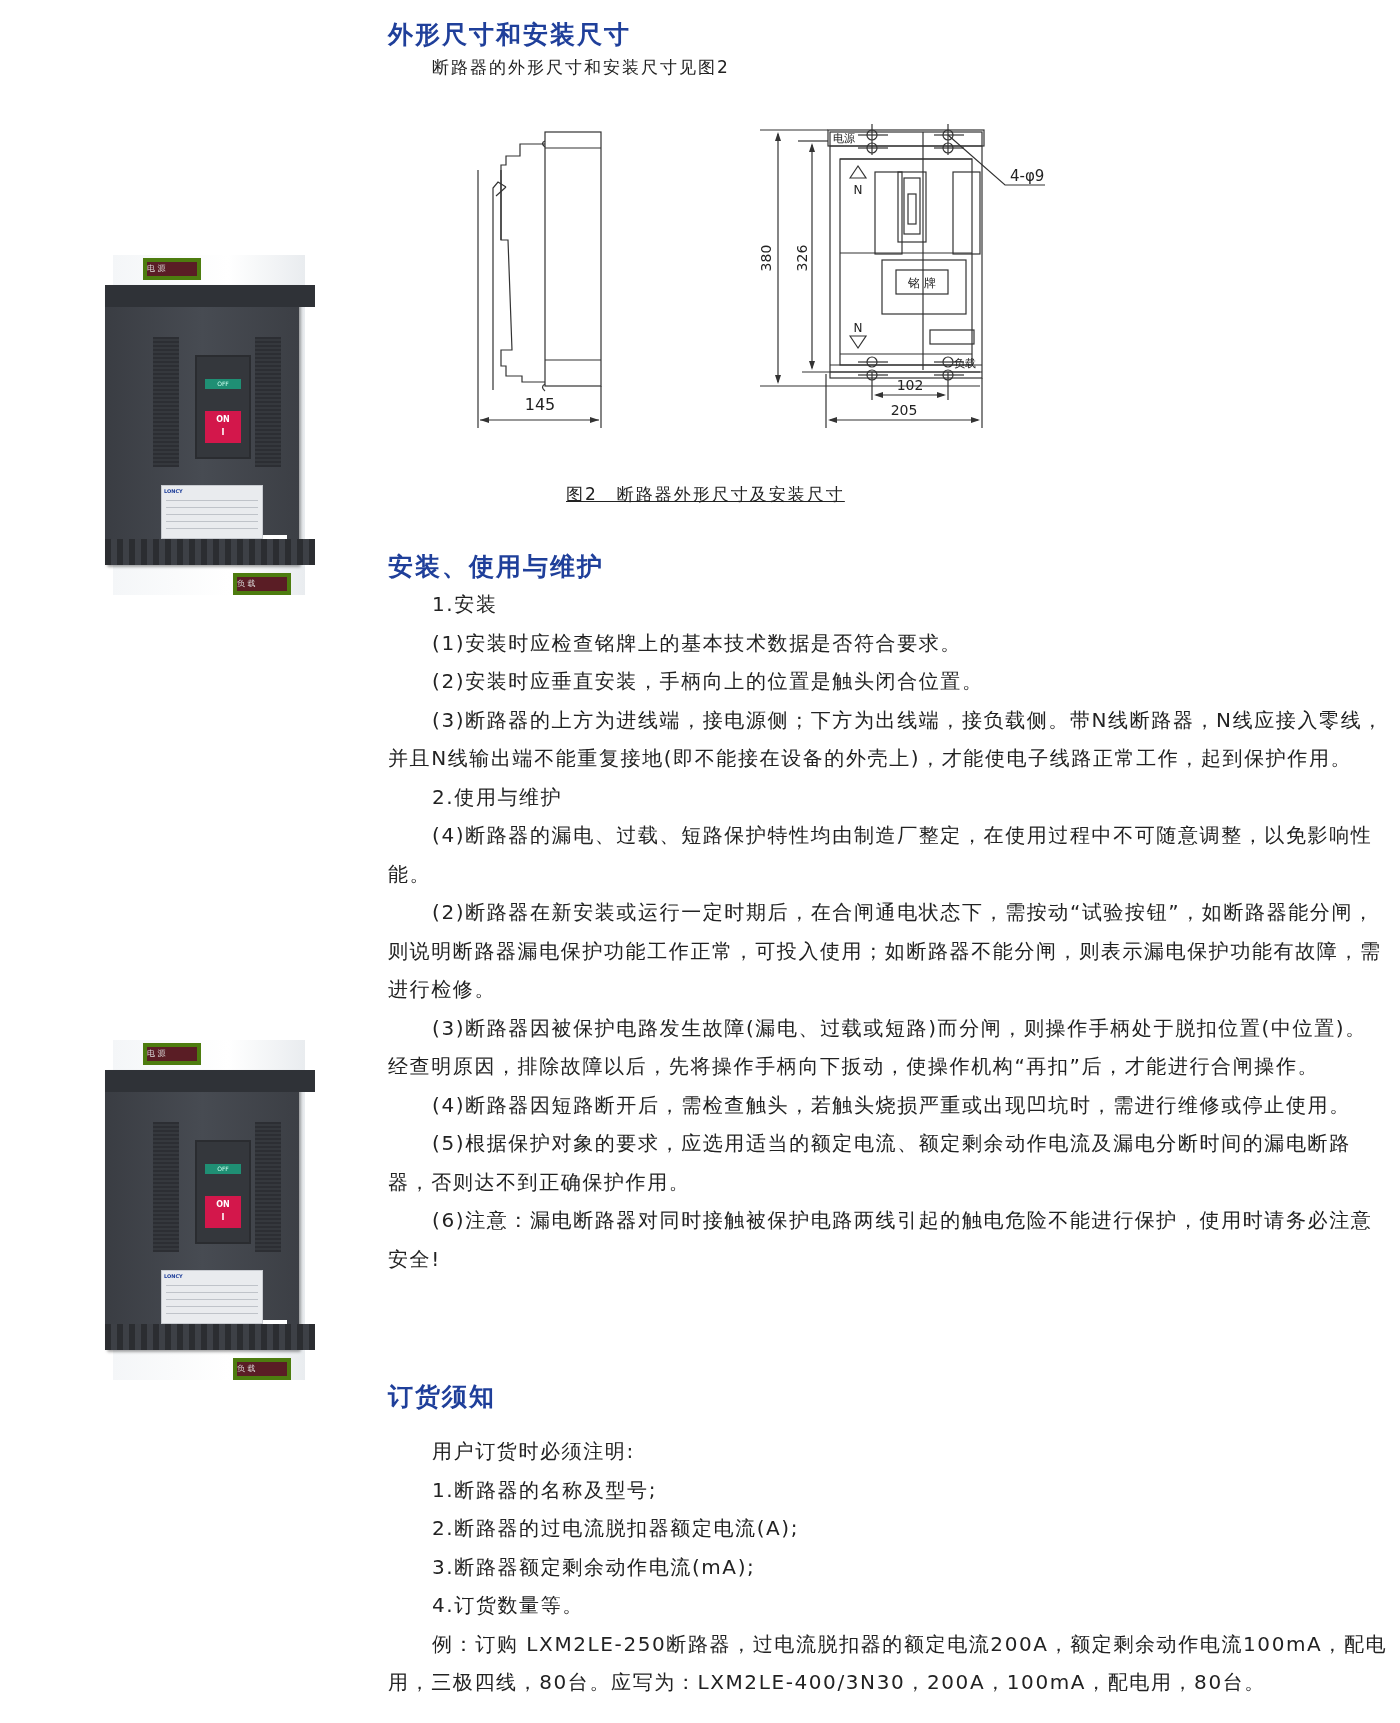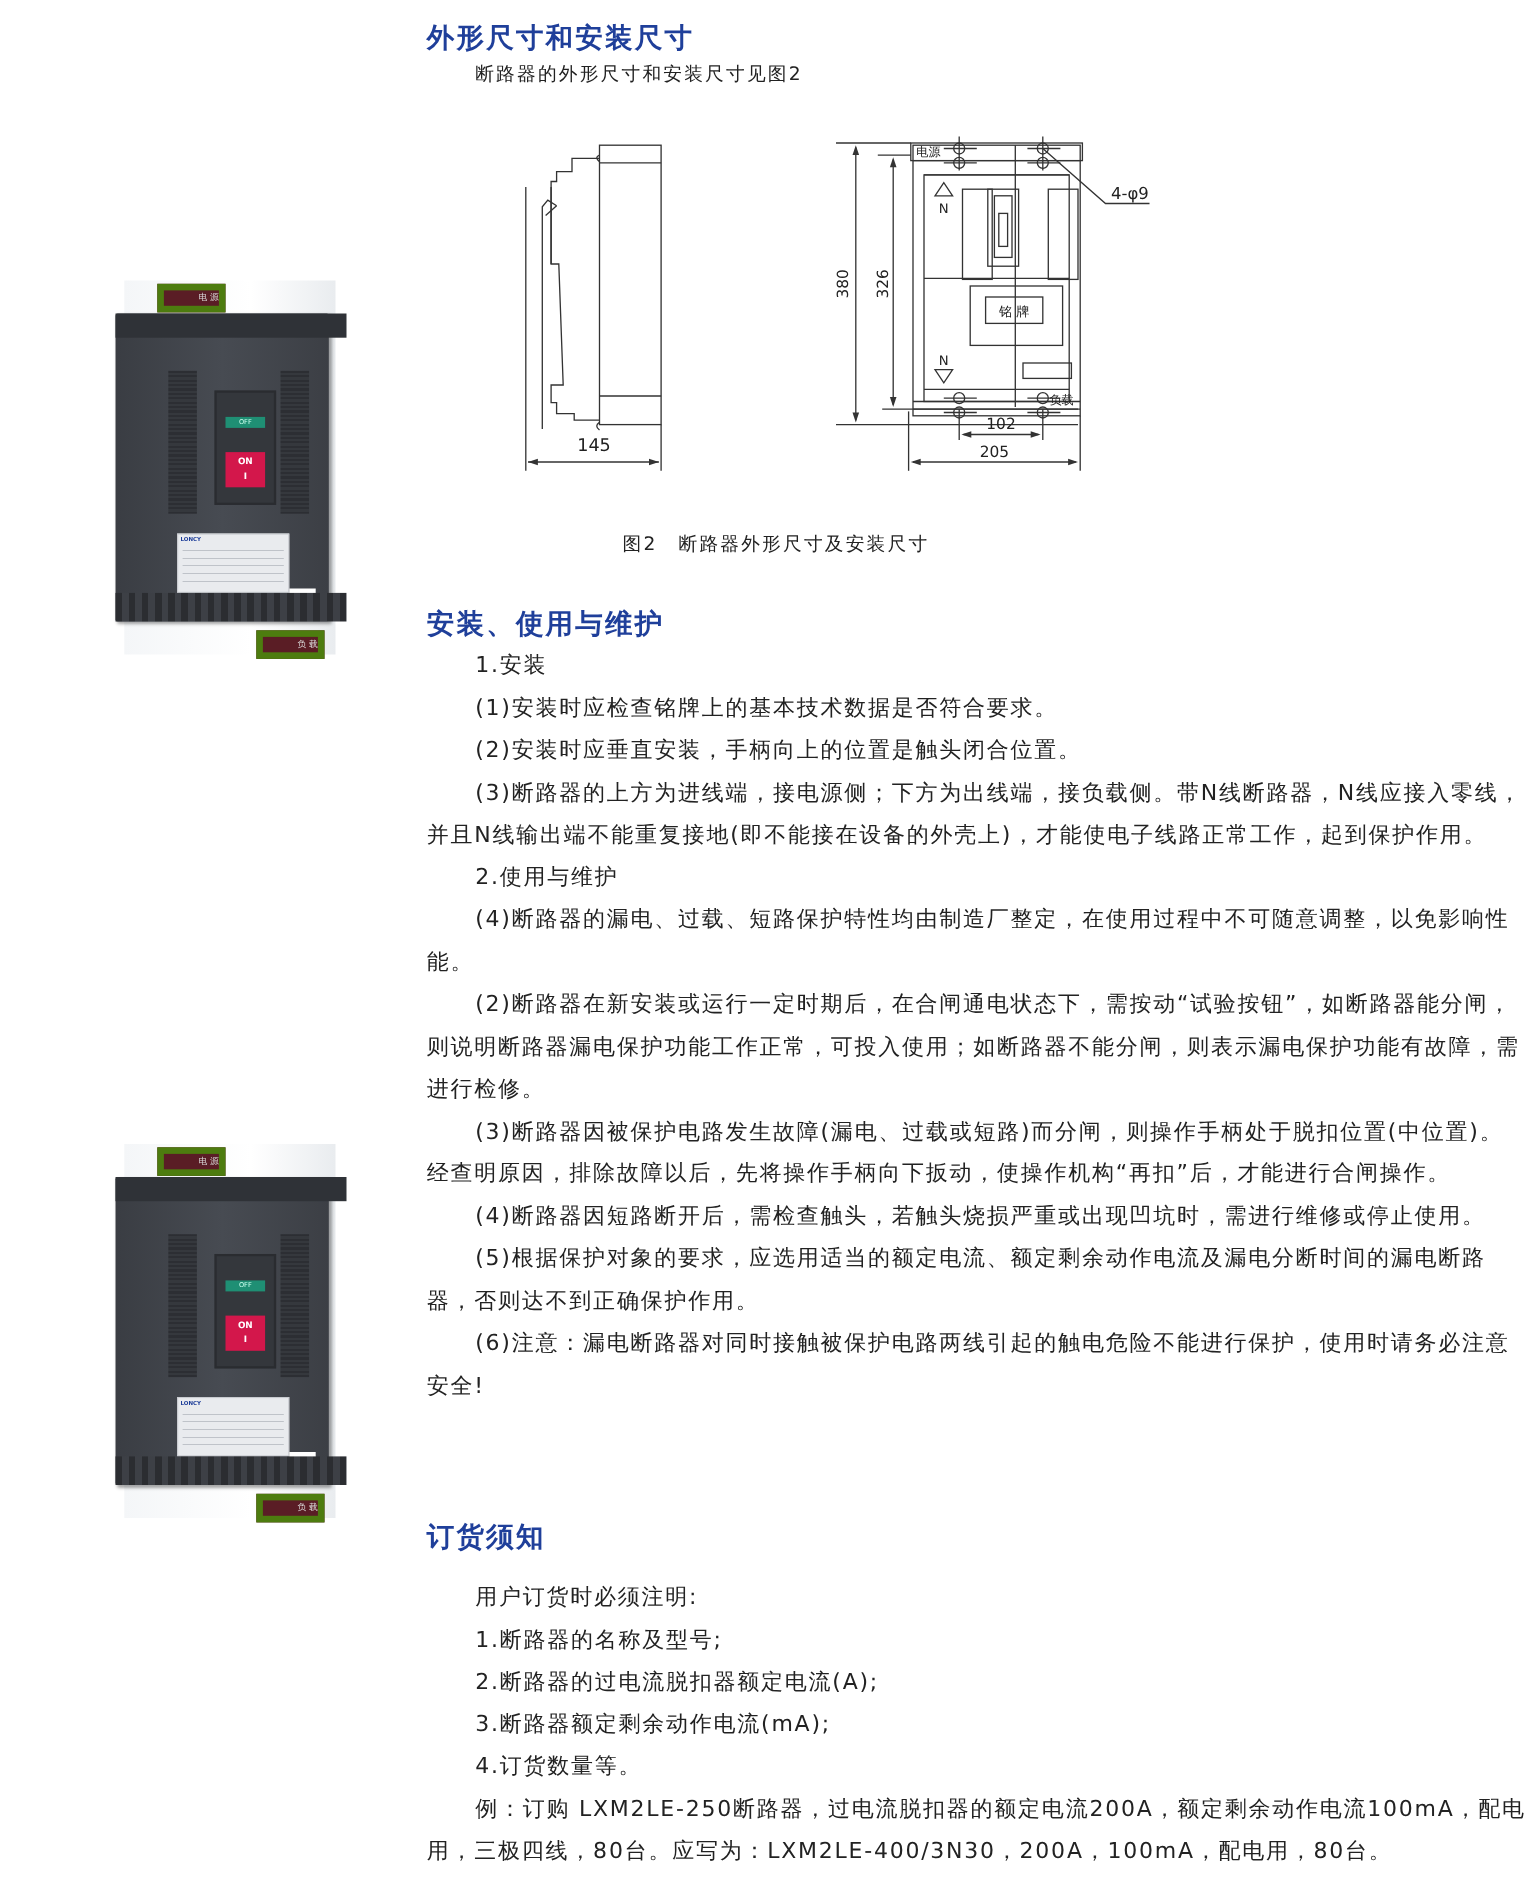--- a/index.html
+++ b/index.html
@@ -59,21 +59,21 @@
     position: absolute; left: 56px; top: 200px; width: 96px; height: 48px;
     background: #e9ebee; border: 1px solid #c8cbd0;
     font-size: 5px; color: #334; padding: 2px;
   }
   .photo .label-lines {
     position: absolute; left: 4px; right: 4px; top: 14px; bottom: 4px;
     background: repeating-linear-gradient(180deg, #bfc3c9 0 1px, transparent 1px 7px);
   }
   .photo .tag {
     position: absolute; width: 50px; height: 14px; background: #5a1d25;
-    border: 6px solid #4d7c0f; color: #ddd; font-size: 8px; text-align: right; line-height: 14px;
+    border: 4px solid #4d7c0f; color: #ddd; font-size: 8px; text-align: left; line-height: 14px;
   }
   .photo .feet {
     position: absolute; bottom: 0; left: 0; width: 210px; height: 26px;
     background: repeating-linear-gradient(90deg, #2b2d31 0 6px, #3d4046 6px 12px);
   }
   .photo .white-tab {
     position: absolute; left: 158px; top: 250px; width: 24px; height: 8px; background: #fff;
   }
 </style>
 </head>
@@ -183,21 +183,21 @@
     <text x="444" y="305" font-size="14" text-anchor="middle">205</text>
     <text x="550" y="71" font-size="15">4-φ9</text>
     <text x="373" y="32" font-size="11">电源</text>
     <text x="494" y="257" font-size="11">负载</text>
     <text x="462" y="177" font-size="12" text-anchor="middle">铭 牌</text>
     <text x="398" y="84" font-size="12" text-anchor="middle">N</text>
     <text x="398" y="222" font-size="12" text-anchor="middle">N</text>
   </g>
 </svg>
 
-<div class="abs caption" style="left:566px; top:483px;">图2　断路器外形尺寸及安装尺寸</div>
+<div class="abs caption" style="left:566px; top:483px;text-decoration:underline;">图2　断路器外形尺寸及安装尺寸</div>
 
 <div class="photo" style="left:95px; top:255px;">
   <div class="bg-plate"></div>
   <div class="tag" style="left:48px; top:3px;">电 源</div>
   <div class="body">
     <div class="top-band"></div>
     <div class="vent" style="left:48px;"></div>
     <div class="vent" style="left:150px;"></div>
     <div class="handle-box">
       <div class="off-strip">OFF</div>

